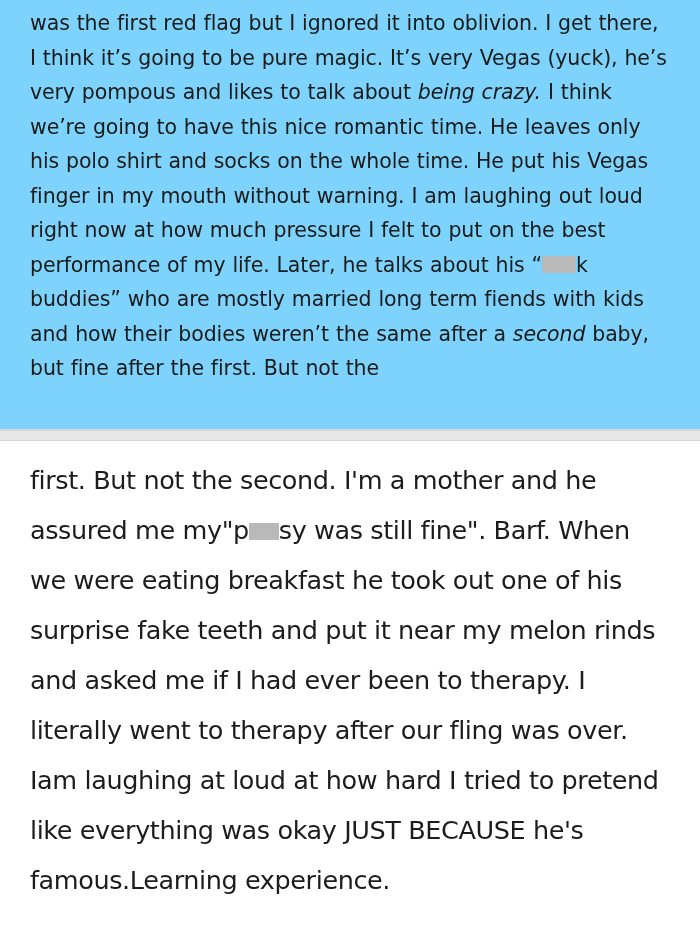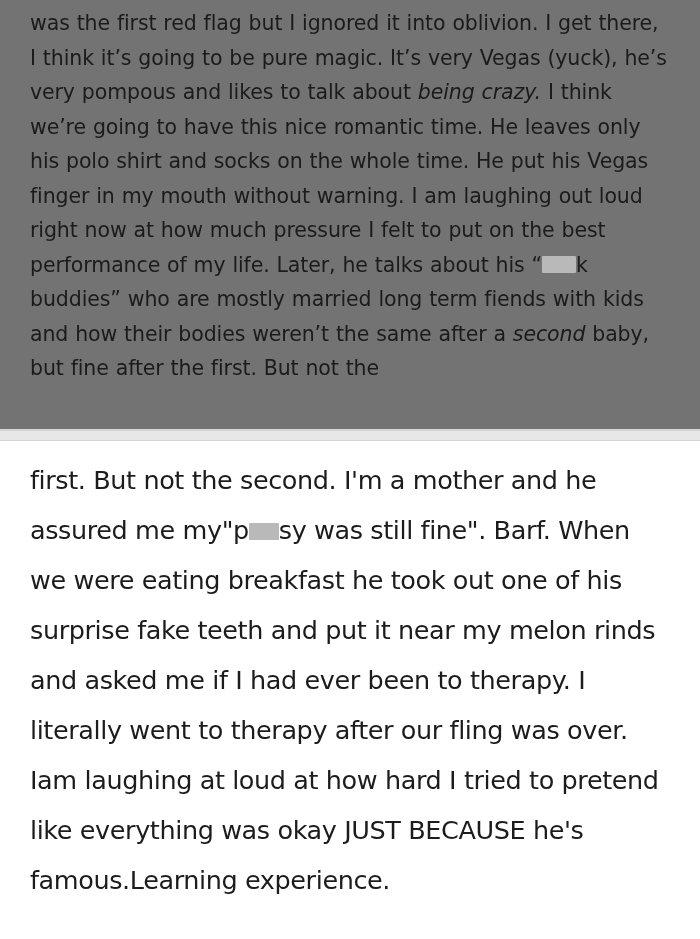--- a/index.html
+++ b/index.html
@@ -17,21 +17,21 @@
     width: 700px;
     height: 939px;
     position: relative;
     display: flex;
     flex-direction: column;
     background: #ffffff;
   }
 
   
   .panel-top {
-    background: #737373;
+    background: #7dd3fc;
     padding: 6px 30px 10px 30px;
     box-sizing: border-box;
     height: 430px;
     overflow: hidden;
     border-bottom: 1px solid #d8d8d8;
   }
   .panel-top .body-text {
     font-family: "DejaVu Sans", sans-serif;
     font-size: 20.5px;
     line-height: 34.5px;

